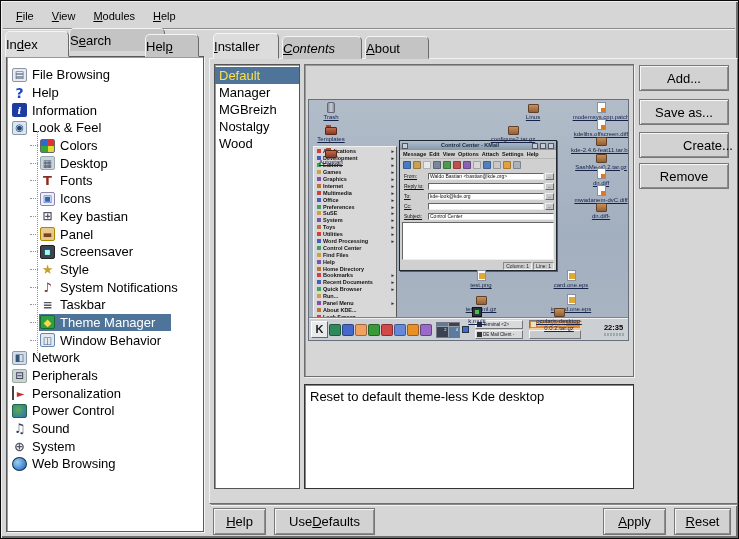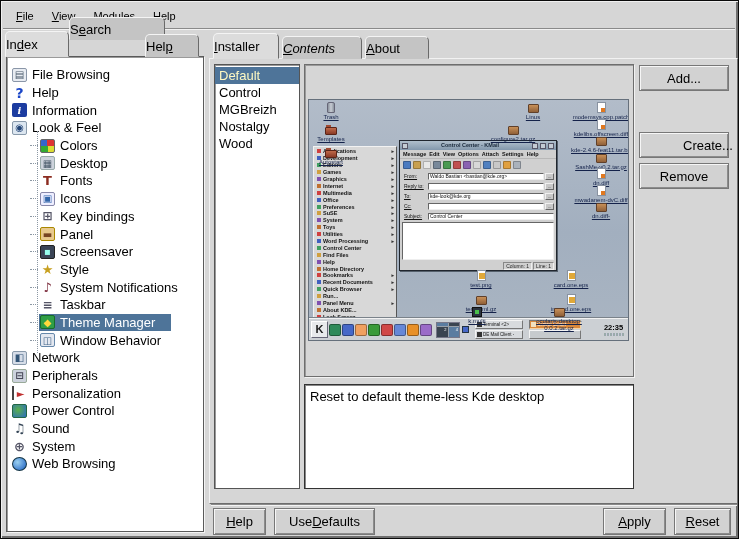--- a/index.html
+++ b/index.html
@@ -70,21 +70,21 @@
   .ic-sound { color:#334455; font-size:13px; } .ic-sound::before { content:"♫"; }
   .ic-system { color:#556; font-size:13px; } .ic-system::before { content:"⊕"; }
   .ic-web-browsing { background:radial-gradient(circle at 35% 35%,#9ad0f0,#1a5cc0); border-radius:50%; border:1px solid #113344; }
 
   
   .content-panel { position: absolute; left: 208px; top: 57px; width: 529px; height: 446px;
     background: #d6d6d6; border: 1px solid; border-color: #f2f2f2 #6e6e6e #6e6e6e #f2f2f2; }
   .theme-list { position: absolute; left: 4px; top: 5px; width: 86px; height: 425px;
     background: #fff; border: 1px solid #555; box-shadow: inset 1px 1px 0 #999; padding-top: 2px; overflow: hidden; }
   .theme-row { height: 17px; line-height: 17px; font-size: 13px; padding-left: 4px; cursor: default; }
-  .theme-row.sel { background: #4e7499; color: #fef9c3; }
+  .theme-row.sel { background: #4e7499; color: #fde047; }
   .btn { background: #d2d2d2; border: 1px solid #777; font-size: 13px; color: #000;
     box-shadow: inset 1px 1px 0 #f6f6f6, inset -1px -1px 0 #8c8c8c; text-align: center; cursor: default;
     display: flex; align-items: center; justify-content: center; }
   .action-btn { position: absolute; left: 429px; width: 90px; height: 26px; }
   .preview-frame { position: absolute; left: 94px; top: 5px; width: 330px; height: 313px;
     border: 1px solid #6e6e6e; box-shadow: inset 1px 1px 0 #9a9a9a, 1px 1px 0 #f2f2f2; }
   .desc-box { position: absolute; left: 94px; top: 325px; width: 330px; height: 105px;
     background: #fff; border: 1px solid #333; box-shadow: inset 1px 1px 0 #888;
     font-size: 13px; color: #000; padding: 4px 5px; }
 
@@ -241,21 +241,21 @@
           <span class="hline"></span>
           <span class="tcell">
             <span class="ticon ic-icons"></span>
             <span class="tlabel">Icons</span>
           </span>
         </div>
         <div class="trow child">
           <span class="hline"></span>
           <span class="tcell">
             <span class="ticon ic-key-bindings"></span>
-            <span class="tlabel">Key bindings</span>
+            <span class="tlabel">Key bastian</span>
           </span>
         </div>
         <div class="trow child">
           <span class="hline"></span>
           <span class="tcell">
             <span class="ticon ic-panel"></span>
             <span class="tlabel">Panel</span>
           </span>
         </div>
         <div class="trow child">
@@ -343,21 +343,21 @@
           </span>
         </div>
       </div>
   </div>
 
   <div id="right-tabs"></div>
 
   <div class="content-panel">
     <div class="theme-list" id="theme-list">
         <div class="theme-row sel">Default</div>
-        <div class="theme-row">Control</div>
+        <div class="theme-row">Manager</div>
         <div class="theme-row">MGBreizh</div>
         <div class="theme-row">Nostalgy</div>
         <div class="theme-row">Wood</div>
       </div>
 
     <div class="preview-frame">
       <div class="desktop" id="desktop">
         <div class="kmenu" id="kmenu">
             <div class="km-row">
               <span class="km-ico" style="background: rgb(208, 64, 64);"></span>
@@ -658,28 +658,29 @@
             <span class="fi fi-package"></span>
             <span class="dlabel">ocularis-desktop-0.0.2.tar.gz</span>
           </div>
         </div>
     </div>
 
     <div class="desc-box">Reset to default theme-less Kde desktop</div>
 
     <div id="action-buttons"></div>
   <div class="btn action-btn" style="top: 6px;">Add...</div>
+      <div class="btn action-btn" style="top: 40px;">Save as...</div>
       <div class="btn action-btn" style="top: 73px; padding-left: 48px;">Create...</div>
       <div class="btn action-btn" style="top: 104px;">Remove</div>
     </div>
 
   <div class="footer-sep"></div>
   <div id="footer-buttons"></div>
 <div class="tab active" style="left: 4px; top: 30px; width: 64px;">In<u>d</u>ex</div>
-    <div class="tab" style="left: 68px; top: 16px; width: 96px;">S<u>e</u>arch</div>
+    <div class="tab" style="left: 68px; top: 27px; width: 96px;">S<u>e</u>arch</div>
     <div class="tab" style="left: 144px; top: 33px; width: 54px;">Hel<u>p</u></div>
     <div class="tab active" style="left: 212px; top: 32px; width: 66px;"><u>I</u>nstaller</div>
     <div class="tab" style="left: 281px; top: 35px; width: 80px; font-style: italic;"><u>C</u>ontents</div>
     <div class="tab" style="left: 364px; top: 35px; width: 64px;"><u>A</u>bout</div>
     <div class="btn footer-btn" style="left: 212px; width: 53px;"><u>H</u>elp</div>
     <div class="btn footer-btn" style="left: 273px; width: 101px;">Use <u>D</u>efaults</div>
     <div class="btn footer-btn" style="left: 602px; width: 63px;"><u>A</u>pply</div>
     <div class="btn footer-btn" style="left: 673px; width: 57px;"><u>R</u>eset</div>
   </div>
 

